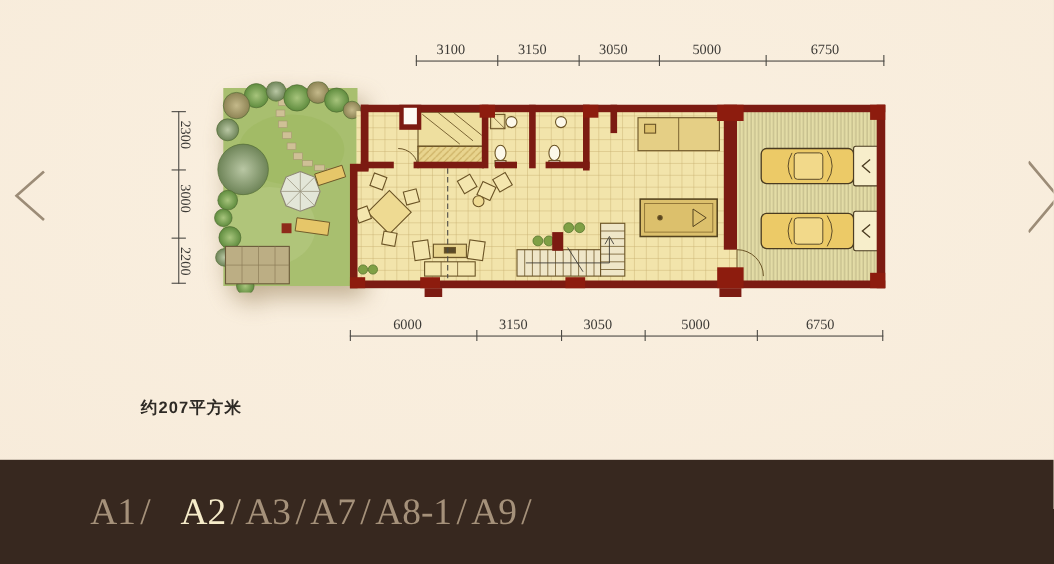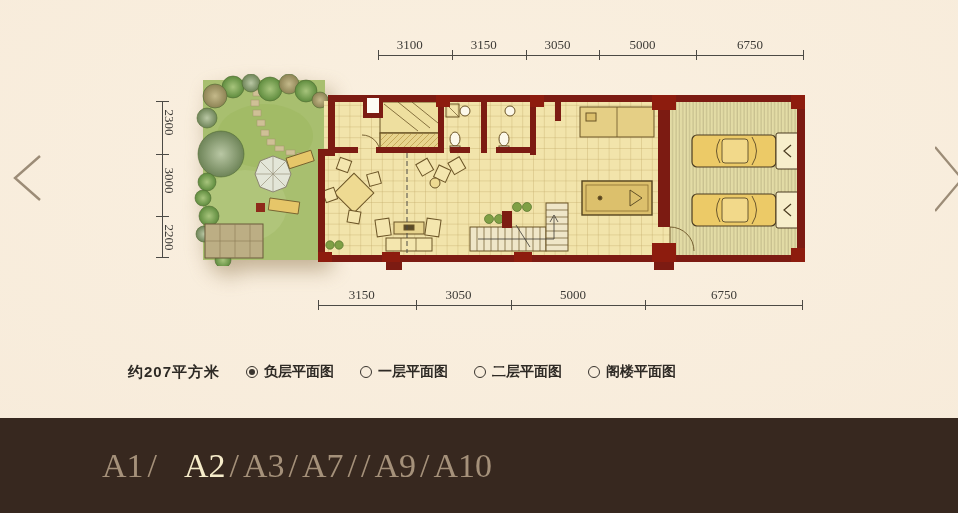--- a/index.html
+++ b/index.html
@@ -19,30 +19,30 @@
   .dim-h .dim-seg::before{content:'';position:absolute;left:0;bottom:0;width:1px;height:10px;background:#4c4a45;}
   .dim-h .dim-seg:last-child::after{content:'';position:absolute;right:0;bottom:0;width:1px;height:10px;background:#4c4a45;}
   .dim-label{font-family:"Liberation Serif",serif;font-size:13px;color:#3c3a36;line-height:13px;}
   .dim-v .dim-track{flex-direction:column;width:100%;}
   .dim-v .vline{position:absolute;top:0;bottom:0;left:7px;width:1px;background:#4c4a45;}
   .dim-v .dim-seg{position:relative;display:flex;justify-content:center;align-items:center;}
   .dim-v .dim-seg::before{content:'';position:absolute;top:0;left:1px;width:13px;height:1px;background:#4c4a45;}
   .dim-v .dim-seg:last-child::after{content:'';position:absolute;bottom:0;left:1px;width:13px;height:1px;background:#4c4a45;}
   .dim-v .dim-label{transform:rotate(90deg);white-space:nowrap;}
   
-  .floor-row{position:absolute;left:128px;top:361px;height:22px;display:flex;align-items:center;gap:26px;}
+  .floor-row{position:absolute;left:128px;top:361px;height:22px;display:flex;align-items:flex-start;gap:26px;}
   .area-label{font-size:15px;font-weight:bold;color:#2e2a25;letter-spacing:1px;}
   .radio-option{display:flex;align-items:center;gap:6px;cursor:pointer;}
   .radio-circle{width:12px;height:12px;border:1.5px solid #38332d;border-radius:50%;box-sizing:border-box;
     display:flex;align-items:center;justify-content:center;background:transparent;}
   .radio-circle.selected::after{content:'';width:6px;height:6px;border-radius:50%;background:#38332d;}
   .radio-label{font-size:14px;font-weight:bold;color:#2e2a25;}
   
   .footer{position:absolute;left:0;top:418px;width:958px;height:95px;background:#37281f;
-    display:flex;align-items:center;padding-left:100px;box-sizing:border-box;}
+    display:flex;align-items:center;padding-left:80px;box-sizing:border-box;}
   .footer .tab{font-family:"Liberation Serif",serif;font-size:34px;color:#a5917a;cursor:pointer;margin:0 2px;}
   .footer .tab.active{color:#f6ecca;margin-left:25px;}
   .footer .sep{font-family:"Liberation Serif",serif;font-size:34px;color:#a5917a;margin:0 2px;}
 </style>
 </head>
 <body>
 
 <div class="canvas">
 
   <svg class="nav-arrow" style="left:13px;top:155px;" width="28" height="46">
@@ -285,20 +285,23 @@
         </div>
         <div class="dim-seg" style="flex-grow: 6750;">
           <span class="dim-label">6750</span>
         </div>
       </div>
     <div class="hline"></div>
   </div>
 
   <div class="dim dim-h" style="left:318px;top:288px;width:485px;height:22px;">
     <div class="dim-track">
+        <div class="dim-seg" style="flex-grow: 6000;">
+          <span class="dim-label">6000</span>
+        </div>
         <div class="dim-seg" style="flex-grow: 3150;">
           <span class="dim-label">3150</span>
         </div>
         <div class="dim-seg" style="flex-grow: 3050;">
           <span class="dim-label">3050</span>
         </div>
         <div class="dim-seg" style="flex-grow: 5000;">
           <span class="dim-label">5000</span>
         </div>
         <div class="dim-seg" style="flex-grow: 6750;">
@@ -318,48 +321,30 @@
         </div>
         <div class="dim-seg" style="flex-grow: 2200;">
           <span class="dim-label">2200</span>
         </div>
       </div>
     <div class="vline"></div>
   </div>
 
   <div class="floor-row">
     <span class="area-label">约207平方米</span>
-    <div style="display:flex;align-items:center;gap:26px;" id="floor-options">
-        <div class="radio-option">
-          <span class="radio-circle selected"></span>
-          <span class="radio-label">负层平面图</span>
-        </div>
-        <div class="radio-option">
-          <span class="radio-circle"></span>
-          <span class="radio-label">一层平面图</span>
-        </div>
-        <div class="radio-option">
-          <span class="radio-circle"></span>
-          <span class="radio-label">二层平面图</span>
-        </div>
-        <div class="radio-option">
-          <span class="radio-circle"></span>
-          <span class="radio-label">阁楼平面图</span>
-        </div>
-      </div>
   </div>
 
   <div class="footer" id="footer-tabs">
       <span class="tab">A1</span>
       <span class="sep">/</span>
       <span class="tab active">A2</span>
       <span class="sep">/</span>
       <span class="tab">A3</span>
       <span class="sep">/</span>
       <span class="tab">A7</span>
       <span class="sep">/</span>
+      <span class="tab">A8-1</span>
       <span class="sep">/</span>
       <span class="tab">A9</span>
       <span class="sep">/</span>
-      <span class="tab">A10</span>
     </div>
 
 </div>
 
 </body></html>

